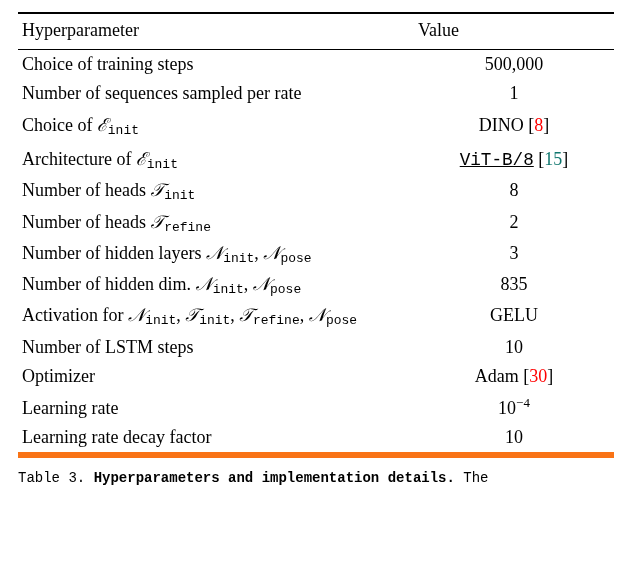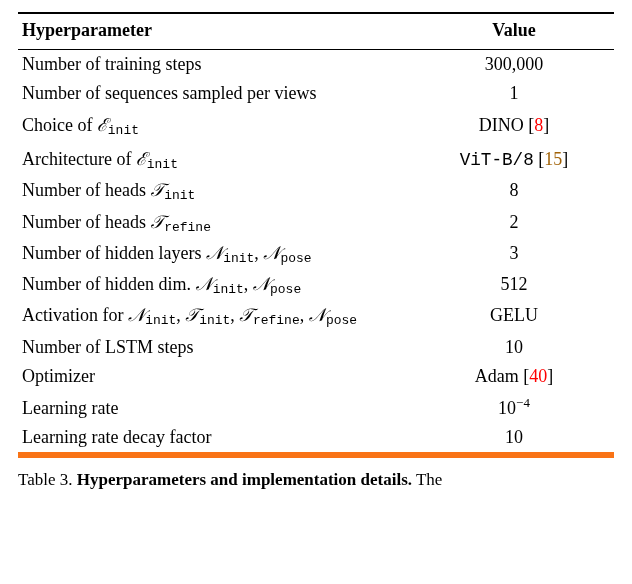--- a/index.html
+++ b/index.html
@@ -11,65 +11,64 @@
       color: #000;
       background: #fff;
       width: 632px;
     }
     table {
       width: 100%;
       border-collapse: collapse;
     }
     thead tr th {
       text-align: left;
-      font-weight: bold;
+      font-weight: normal;
       padding: 6px 4px 8px;
       margin-top: 22px;
     }
     thead tr th:last-child {
-      text-align: center;
       width: 200px;
     }
     tbody td {
       padding: 4px 4px;
       vertical-align: baseline;
     }
     tbody td:last-child {
       text-align: center;
     }
     .rule-top { border-top: 2px solid #000; }
     .rule-mid { border-top: 1px solid #000; }
     .rule-bot { border-bottom: 6px solid #f97316; }
     .math { font-family: "Times New Roman", serif; font-style: italic; }
     .sub { font-size: 0.72em; vertical-align: -0.25em; font-style: normal; font-family: Liberation Mono, monospace; }
-    .mono { font-family: "Courier New", Courier, monospace; font-style: normal; font-size: 0.98em; }
+    .mono { font-family: "Courier New", Courier, monospace; font-style: normal; font-size: 0.98em; text-decoration: underline; }
     a.cite { text-decoration: none; }
     a.cite.red { color: #ff0000; }
-    a.cite.green { color: #a16207; }
-    .caption { margin-top: 12px; font-size: 17px; }
+    a.cite.green { color: #0f766e; }
+    .caption { margin-top: 12px; font-size: 14px; font-family: Liberation Mono, monospace; }
     .caption b { font-weight: bold; }
     sup.exp { font-size: 0.72em; }
   </style>
 </head>
 <body>
 
 <table>
   <thead>
     <tr class="rule-top">
       <th>Hyperparameter</th>
       <th>Value</th>
     </tr>
   </thead>
   <tbody id="tbody" class="rule-mid">
   <tr>
-        <td>Number of training steps</td>
-        <td>300,000</td>
+        <td>Choice of training steps</td>
+        <td>500,000</td>
       </tr>
       <tr>
-        <td>Number of sequences sampled per views</td>
+        <td>Number of sequences sampled per rate</td>
         <td>1</td>
       </tr>
       <tr>
         <td>Choice of <span class="math">ℰ</span><span class="sub">init</span></td>
         <td>DINO [<a class="cite red" href="#">8</a>]</td>
       </tr>
       <tr>
         <td>Architecture of <span class="math">ℰ</span><span class="sub">init</span></td>
         <td><span class="mono">ViT-B/8</span> [<a class="cite green" href="#">15</a>]</td>
       </tr>
@@ -80,33 +79,33 @@
       <tr>
         <td>Number of heads <span class="math">𝒯</span><span class="sub">refine</span></td>
         <td>2</td>
       </tr>
       <tr>
         <td>Number of hidden layers <span class="math">𝒩</span><span class="sub">init</span>, <span class="math">𝒩</span><span class="sub">pose</span></td>
         <td>3</td>
       </tr>
       <tr>
         <td>Number of hidden dim. <span class="math">𝒩</span><span class="sub">init</span>, <span class="math">𝒩</span><span class="sub">pose</span></td>
-        <td>512</td>
+        <td>835</td>
       </tr>
       <tr>
         <td>Activation for <span class="math">𝒩</span><span class="sub">init</span>, <span class="math">𝒯</span><span class="sub">init</span>, <span class="math">𝒯</span><span class="sub">refine</span>, <span class="math">𝒩</span><span class="sub">pose</span></td>
         <td>GELU</td>
       </tr>
       <tr>
         <td>Number of LSTM steps</td>
         <td>10</td>
       </tr>
       <tr>
         <td>Optimizer</td>
-        <td>Adam [<a class="cite red" href="#">40</a>]</td>
+        <td>Adam [<a class="cite red" href="#">30</a>]</td>
       </tr>
       <tr>
         <td>Learning rate</td>
         <td>10<sup class="exp">−4</sup></td>
       </tr>
       <tr class="rule-bot">
         <td>Learning rate decay factor</td>
         <td>10</td>
       </tr>
     </tbody>

